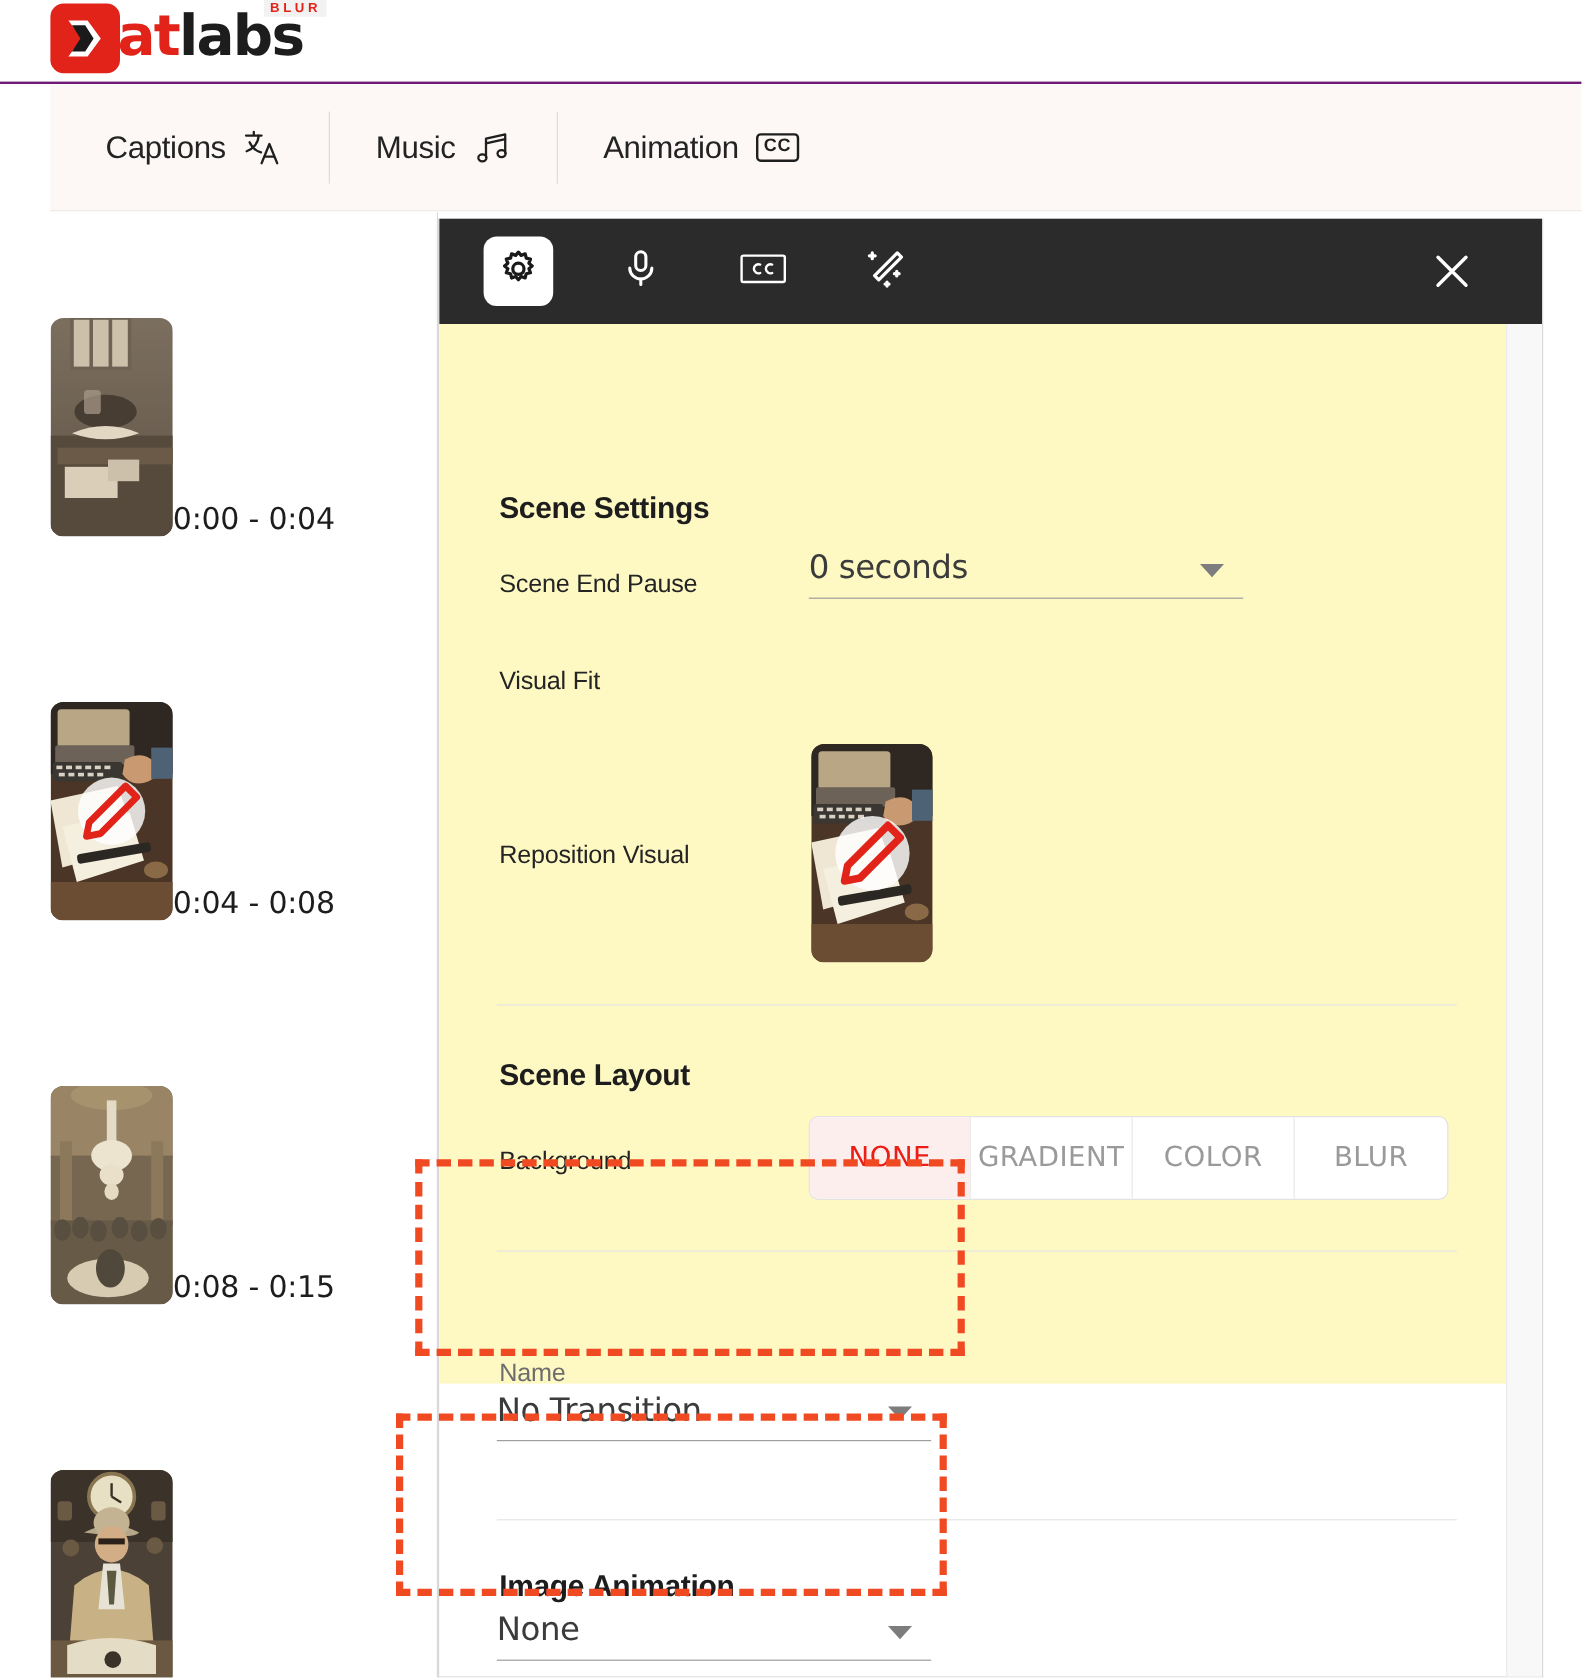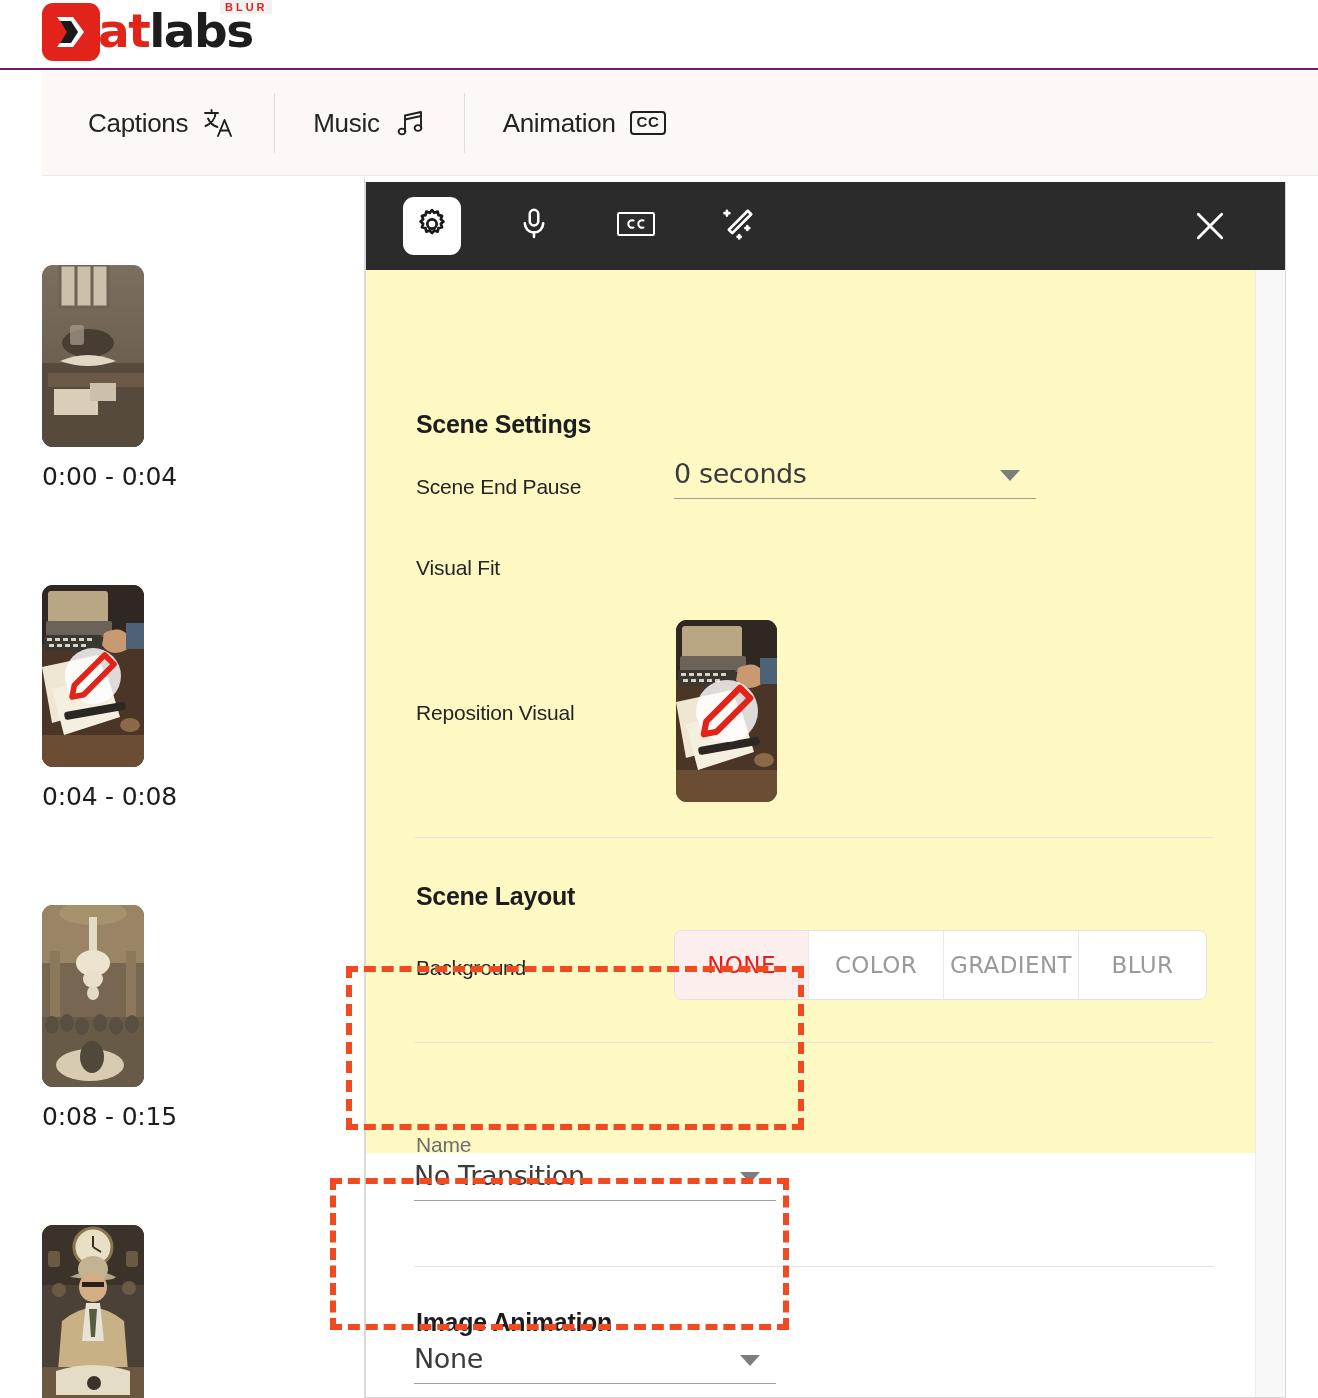--- a/index.html
+++ b/index.html
@@ -59,21 +59,21 @@
     font-family: "Liberation Sans", sans-serif;
   }
 
   
   .scene-list {
     position: absolute; left: 42px; top: 177px; width: 323px; height: 1221px;
     background: #ffffff; border-right: 1px solid #d9d9d9;
     overflow: hidden;
   }
   .scene { position: absolute; left: 0; width: 323px; display: flex;
-           flex-direction: column; align-items: flex-start; }
+           flex-direction: row; align-items: flex-end; }
   .thumb {
     width: 102px; height: 182px; border-radius: 11px; overflow: hidden;
     position: relative; flex: none;
   }
   .thumb svg { display: block; width: 102px; height: 182px; }
   .thumb-time {
     margin-top: 15px; font-size: 25px; color: #1d1d1d; letter-spacing: -0.2px;
     font-family: "DejaVu Sans", sans-serif; font-weight: 400;
   }
   .edit-badge {
@@ -434,22 +434,22 @@
         </div>
 
         <div class="divider" style="left:48px; top:567px; width:800px"></div>
 
         <div class="sec-title" style="left:50px; top:612px">Scene Layout</div>
 
         <div class="row-label" style="left:50px; top:686px">Background</div>
 
         <div class="seg-group" style="left:308px; top:660px">
           <div class="seg sel" style="width:134px">NONE</div>
+          <div class="seg" style="width:135px">GRADIENT</div>
           <div class="seg" style="width:135px">COLOR</div>
-          <div class="seg" style="width:135px">GRADIENT</div>
           <div class="seg" style="width:127px">BLUR</div>
         </div>
 
         <div class="divider" style="left:48px; top:772px; width:800px"></div>
 
         <div class="sub-label" style="left:50px; top:863px">Name</div>
         <div class="field" style="left:48px; top:890px; width:362px">
           <span class="field-value">No Transition</span>
           <span class="caret"></span>
         </div>

